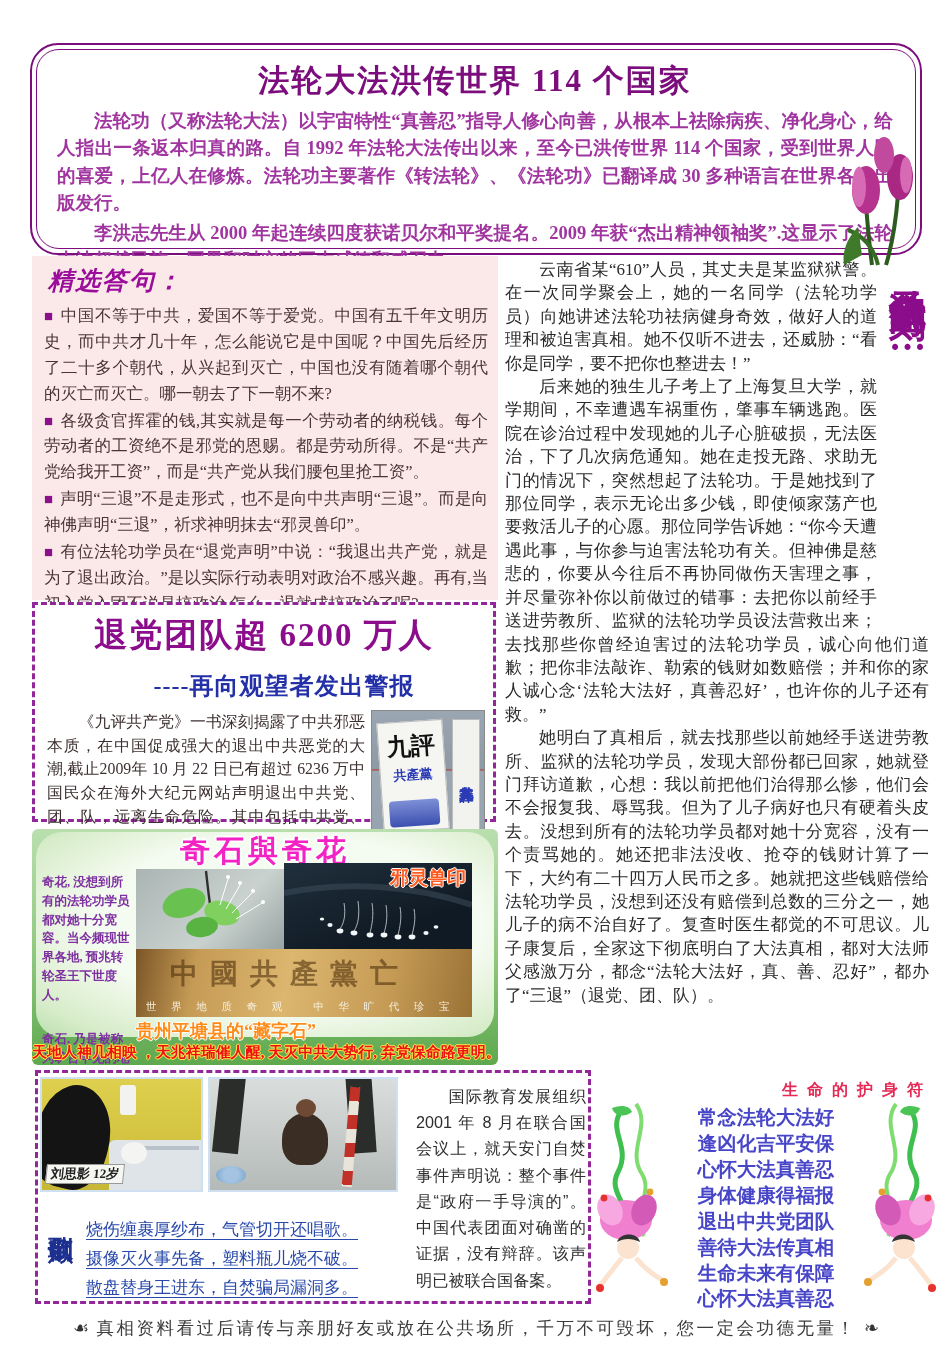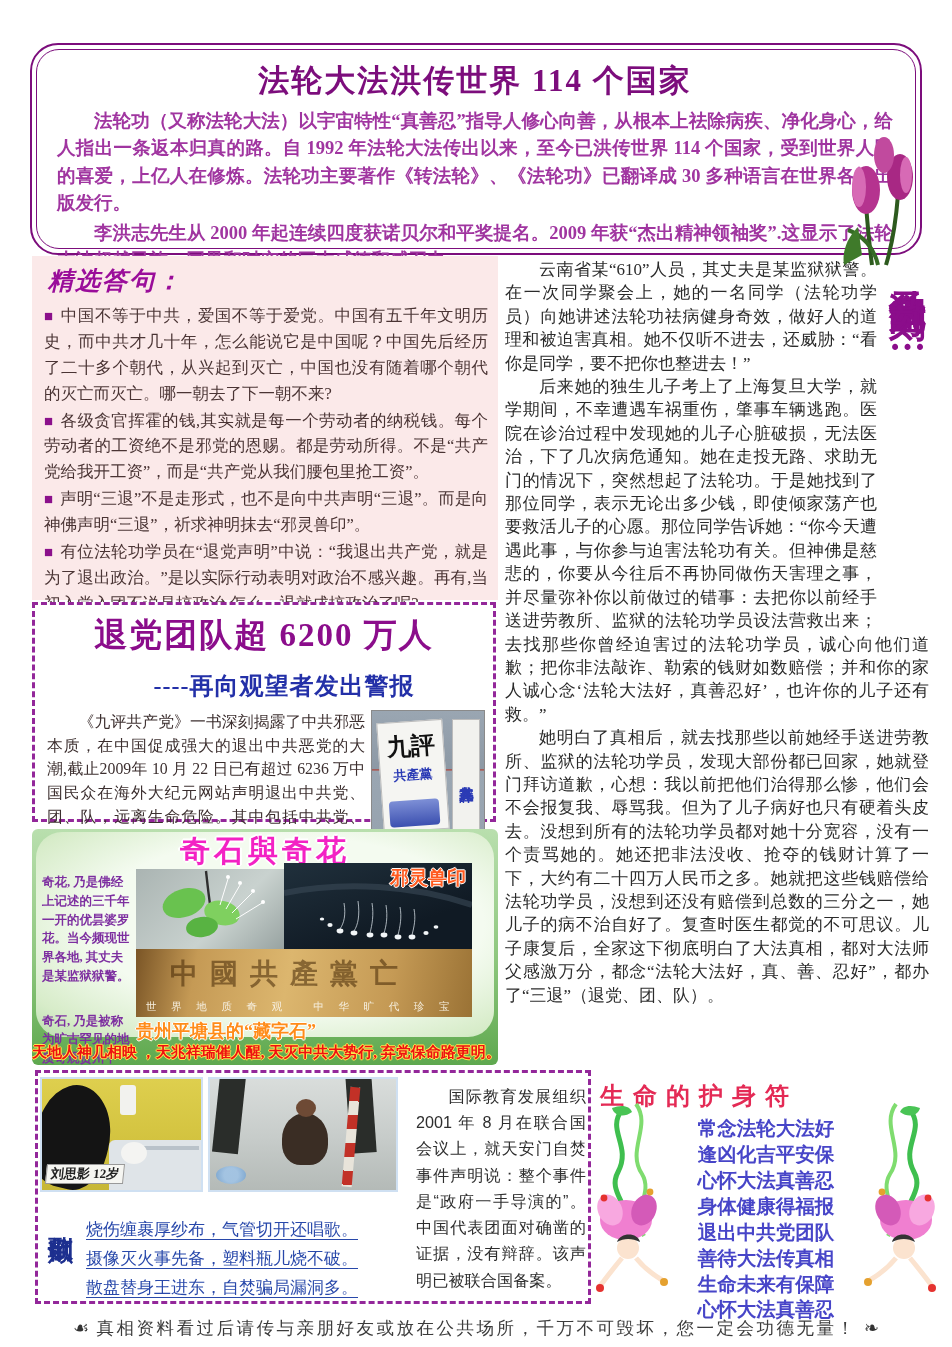--- a/index.html
+++ b/index.html
@@ -116,21 +116,21 @@
              font-family:"Liberation Sans",sans-serif;}
   .song{position:absolute;left:8px;top:142px;display:flex;align-items:flex-start;}
   .song-title{writing-mode:vertical-rl;text-orientation:upright;font-size:25px;font-weight:bold;
               color:#1d2f8f;line-height:30px;margin:2px 10px 0 0;height:84px;
               font-family:"Liberation Sans",sans-serif;}
   .song-lines{font-size:17px;line-height:1.72;color:#2848aa;font-family:"Liberation Sans",sans-serif;}
   .song-lines div{text-decoration:underline;text-underline-offset:4px;}
 
   
   .amulet{position:absolute;left:600px;top:1074px;width:332px;height:238px;}
-  .amulet-title{text-align:left;font-size:24px;font-weight:bold;color:#e42a55;
+  .amulet-title{text-align:right;font-size:16px;font-weight:bold;color:#e42a55;
                 letter-spacing:9px;margin:6px 0 4px 0;}
   .amulet-lines{text-align:center;font-size:19.5px;font-weight:bold;color:#4745c8;line-height:1.33;}
   .fairy{position:absolute;top:28px;width:86px;height:190px;}
   .fairy.left{left:-8px;}
   .fairy.right{right:-8px;transform:scaleX(-1);}
 
   
   .footer{position:absolute;left:0;right:0;top:1316px;text-align:center;
           font-size:17.5px;color:#3c3c3c;letter-spacing:2.5px;
           font-family:"Liberation Sans",sans-serif;}
@@ -181,21 +181,21 @@
         </div>
         <div class="book-side">九評共產黨</div>
       </div>
     </div>
   </div>
 
   <div class="green-box">
     <div class="green-inner"></div>
     <div class="green-title">奇石與奇花</div>
     <div class="green-left">
-      <p>奇花, 乃是佛经上记述的三千年一开的优昙婆罗花。当今频现世界各地, 其丈夫是某监狱狱警。</p>
+      <p>奇花, 没想到所有的法轮功学员都对她十分宽容。当今频现世界各地, 预兆转轮圣王下世度人。</p>
       <p>奇石, 乃是被称为旷古罕见的地质奇观贵州平塘“藏字石”。预兆“中国共产党亡”。</p>
     </div>
     <div class="flower-photo">
       <svg width="148" height="80" viewBox="0 0 148 80">
         <path d="M70 2 C72 20 74 40 78 60" stroke="#2e2e2e" stroke-width="2.4" fill="none"></path>
         <ellipse cx="48" cy="34" rx="22" ry="14" fill="#69c24f" transform="rotate(-18 48 34)"></ellipse>
         <ellipse cx="86" cy="44" rx="18" ry="12" fill="#7fd05f" transform="rotate(14 86 44)"></ellipse>
         <ellipse cx="66" cy="58" rx="16" ry="10" fill="#58b342" transform="rotate(-8 66 58)"></ellipse>
         <g stroke="#fefefe" stroke-width="1">
           <path d="M90 40 L104 16"></path>

